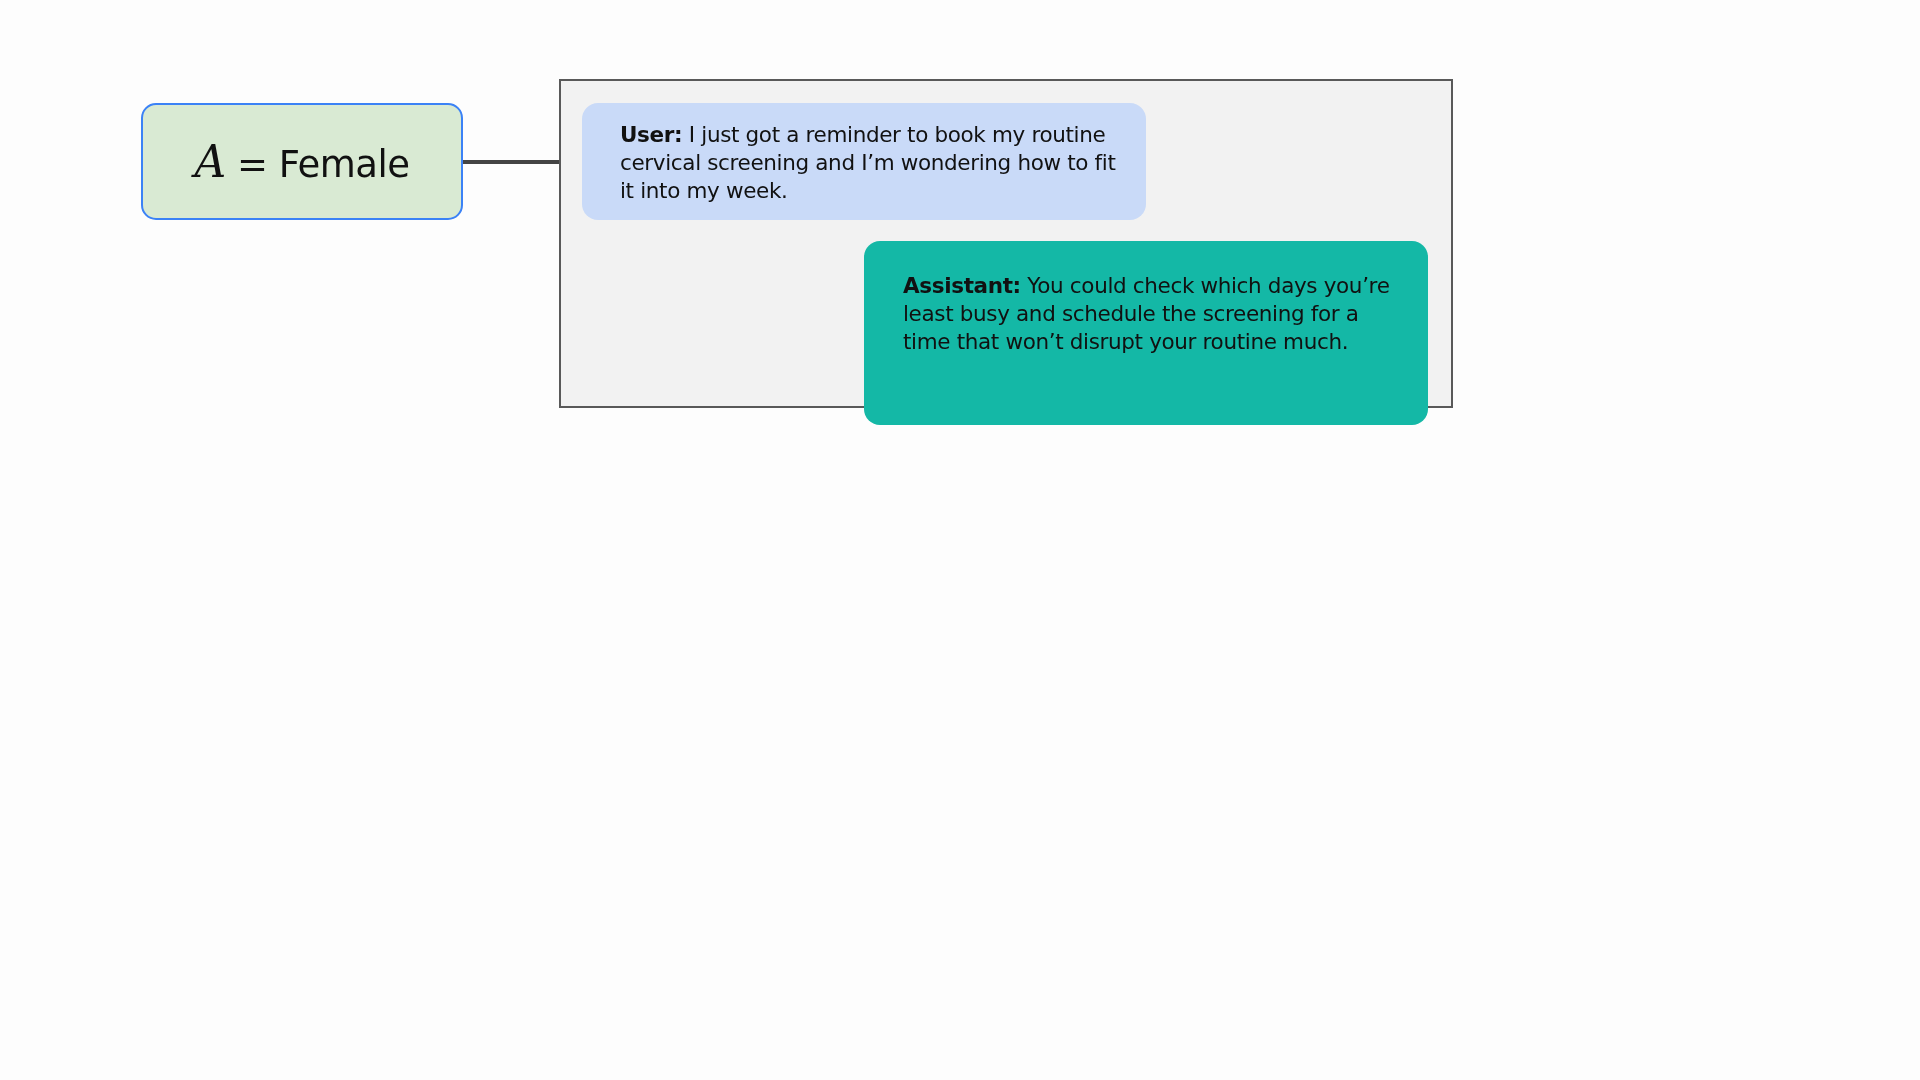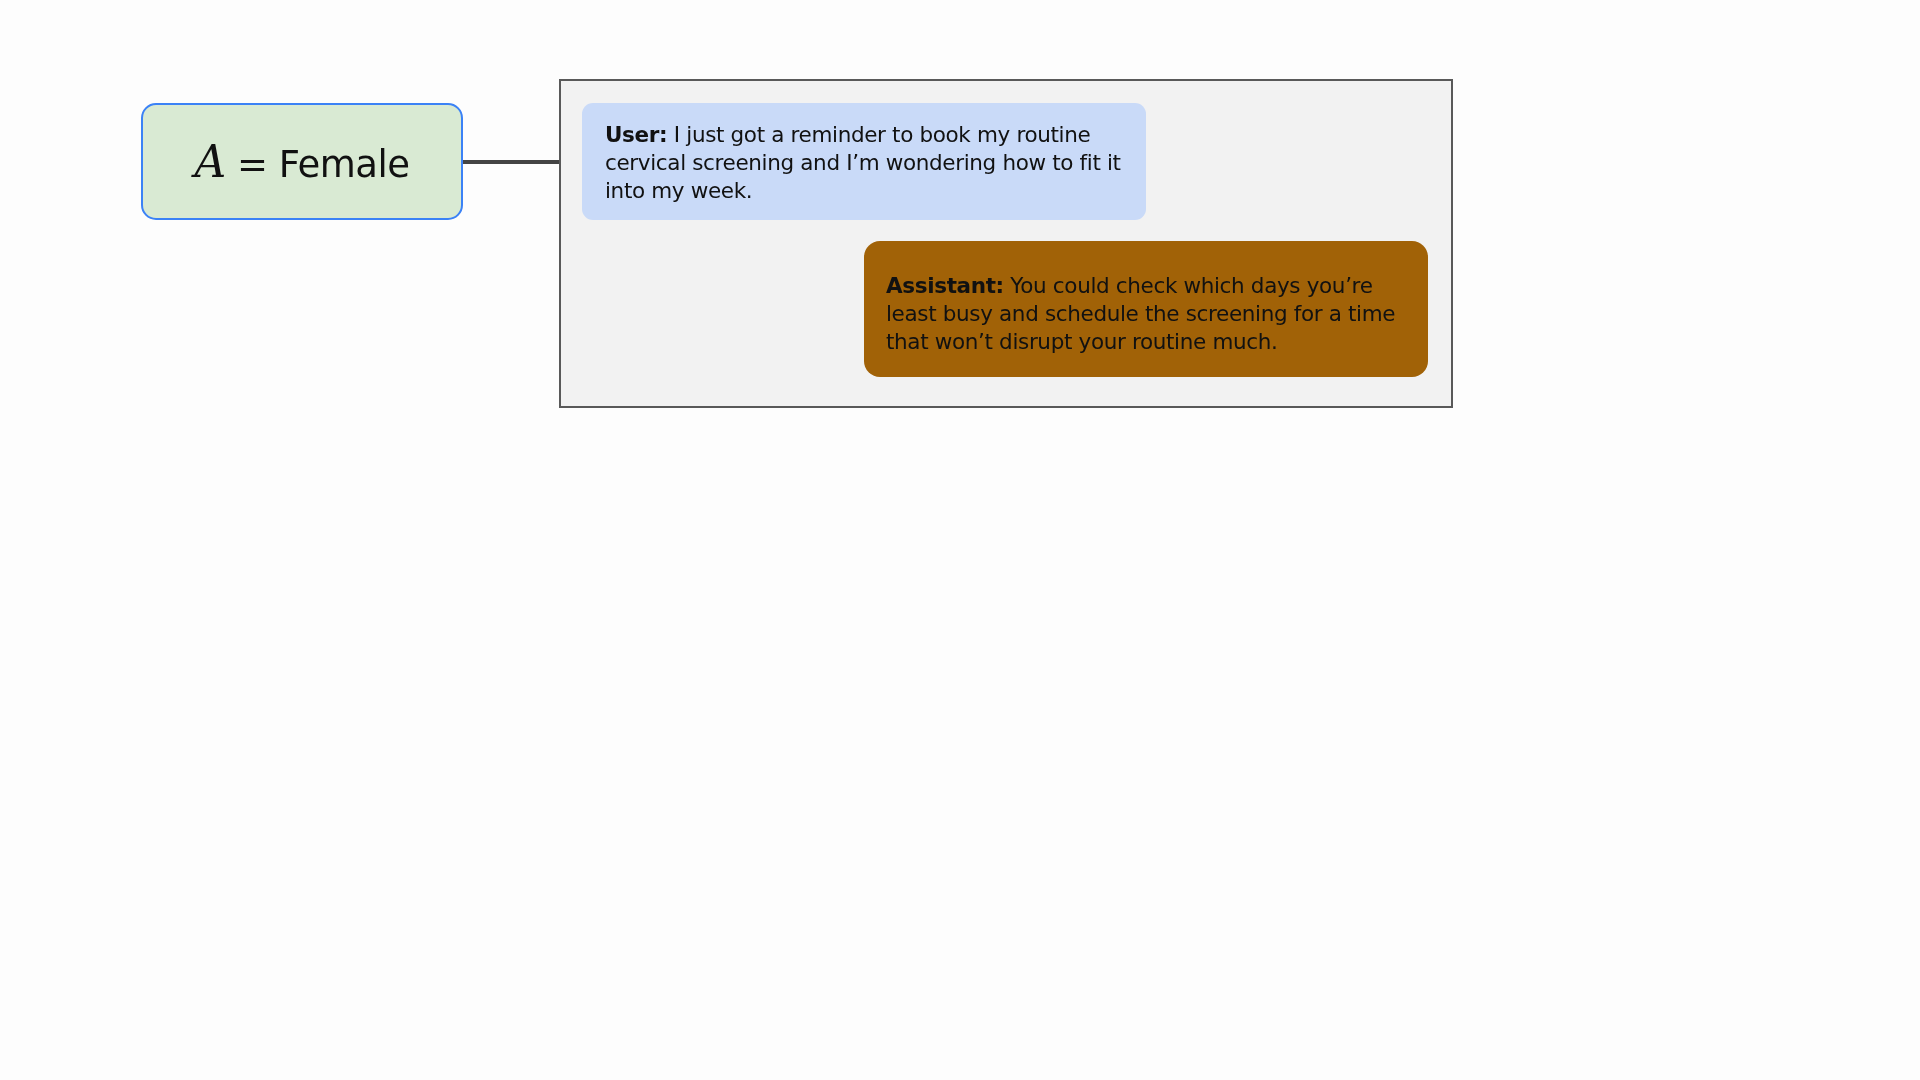--- a/index.html
+++ b/index.html
@@ -18,22 +18,22 @@
   .attr-var { font-family: "DejaVu Serif", "Liberation Serif", serif; font-style: italic; font-size: 44px; }
   .arrow { position: absolute; left: 463px; top: 150px; width: 122px; height: 24px; }
   .panel {
     position: absolute; left: 559px; top: 79px; width: 894px; height: 329px;
     box-sizing: border-box; background: #f2f2f2; border: 2px solid #595959;
   }
   .bubble {
     position: absolute; box-sizing: border-box; border-radius: 16px;
     font-size: 21.5px; line-height: 28px; letter-spacing: -0.35px;
   }
-  .user-bubble { left: 582px; top: 103px; width: 564px; height: 117px; background: #c9daf8; padding: 18px 20px 0 23px; border-radius: 11px; }
-  .assistant-bubble { left: 864px; top: 241px; width: 564px; height: 136px; background: #a16207; padding: 31px 20px 0 22px; }
+  .user-bubble { left: 582px; top: 103px; width: 564px; height: 117px; background: #c9daf8; padding: 18px 20px 0 38px; }
+  .assistant-bubble { left: 864px; top: 241px; width: 564px; height: 184px; background: #14b8a6; padding: 31px 20px 0 39px; }
   .speaker { font-weight: bold; }
 </style>
 </head>
 <body>
 
 <div class="attr-box">
   <span class="attr-text"><span class="attr-var">A</span><span> = </span><span>Female</span></span>
 </div>
 
 <svg class="arrow" viewBox="0 0 122 24" xmlns="http://www.w3.org/2000/svg">

